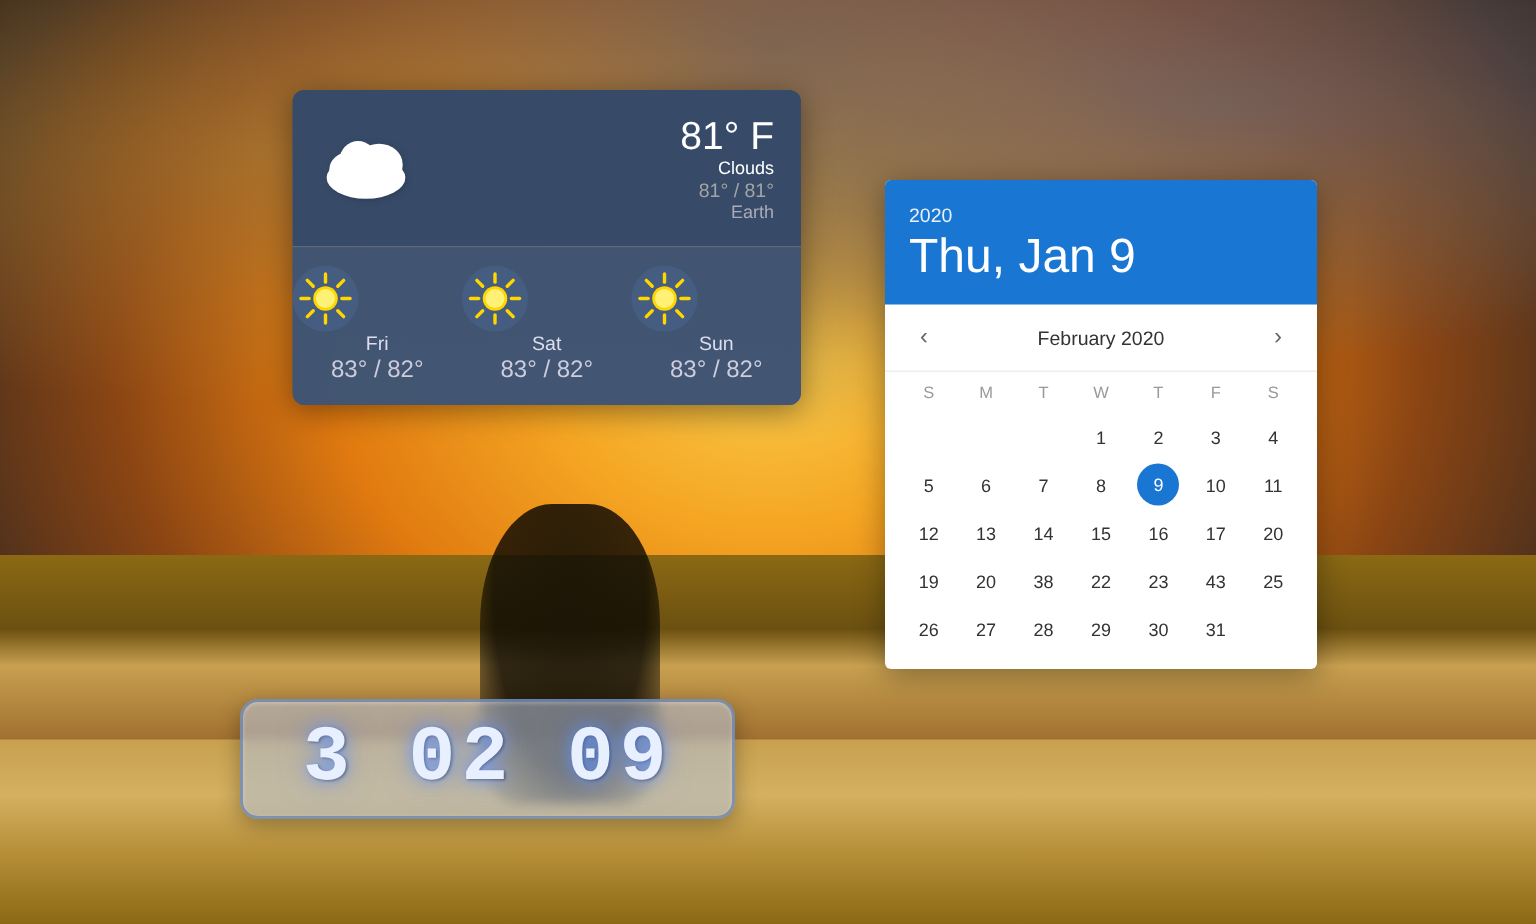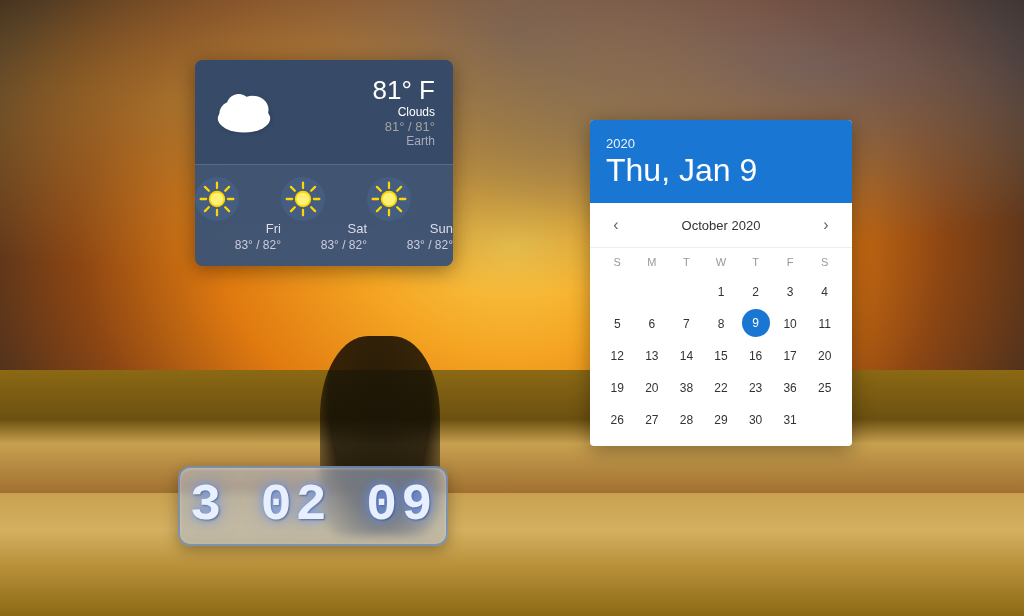--- a/index.html
+++ b/index.html
@@ -77,21 +77,21 @@
       position: absolute;
       inset: 0;
       pointer-events: none;
     }
 
     
     .weather-widget {
       position: absolute;
       top: 60px;
       left: 195px;
-      width: 258px;
+      width: 339px;
       background: rgba(55, 75, 105, 0.92);
       border-radius: 8px;
       overflow: hidden;
       pointer-events: all;
       box-shadow: 0 4px 20px rgba(0,0,0,0.4);
     }
 
     .weather-top {
       display: flex;
       align-items: center;
@@ -138,51 +138,51 @@
     }
 
     .weather-forecast {
       display: flex;
       background: rgba(65, 85, 115, 0.9);
       padding: 12px 0 14px;
     }
 
     .forecast-day {
       flex: 1;
-      text-align: right;
+      text-align: center;
       color: white;
     }
 
     .sun-bg {
       width: 44px;
       height: 44px;
       background: rgba(70, 95, 130, 0.85);
       border-radius: 50%;
       display: flex;
       align-items: center;
       justify-content: center;
     }
 
     .forecast-day-label {
       font-size: 13px;
       color: #dde;
     }
 
     .forecast-temp {
-      font-size: 12px;
+      font-size: 16px;
       color: #ccd;
       margin-top: 2px;
     }
 
     
     .calendar-widget {
       position: absolute;
       top: 120px;
       left: 590px;
-      width: 262px;
+      width: 288px;
       background: white;
       border-radius: 4px;
       overflow: hidden;
       pointer-events: all;
       box-shadow: 0 4px 20px rgba(0,0,0,0.35);
     }
 
     .calendar-header {
       background: #1976d2;
       color: white;
@@ -275,25 +275,25 @@
       color: white;
       border-radius: 50%;
       width: 28px;
       height: 28px;
     }
 
     
     .clock-widget {
       position: absolute;
       bottom: 70px;
-      left: 178px;
+      left: 160px;
       background: rgba(180, 195, 220, 0.55);
       border: 2px solid rgba(100, 130, 180, 0.7);
       border-radius: 12px;
-      padding: 12px 10px;
+      padding: 12px 40px;
       pointer-events: all;
       box-shadow: inset 0 1px 3px rgba(255,255,255,0.3), 0 4px 15px rgba(0,0,0,0.3);
       backdrop-filter: blur(4px);
     }
 
     .clock-display {
       font-family: 'Courier New', 'Consolas', monospace;
       font-size: 52px;
       font-weight: 700;
       color: #e8f0ff;
@@ -402,21 +402,21 @@
     </div>
   </div>
 
   <div class="calendar-widget">
     <div class="calendar-header">
       <div class="calendar-year">2020</div>
       <div class="calendar-date">Thu, Jan 9</div>
     </div>
     <div class="calendar-nav">
       <div class="cal-nav-btn">‹</div>
-      <div class="calendar-month-label">October 2020</div>
+      <div class="calendar-month-label">February 2020</div>
       <div class="cal-nav-btn">›</div>
     </div>
     <div class="calendar-grid">
       <div class="cal-days-header">
         <div class="cal-day-name">S</div>
         <div class="cal-day-name">M</div>
         <div class="cal-day-name">T</div>
         <div class="cal-day-name">W</div>
         <div class="cal-day-name">T</div>
         <div class="cal-day-name">F</div>
@@ -442,21 +442,21 @@
           <div class="cal-cell">14</div>
           <div class="cal-cell">15</div>
           <div class="cal-cell">16</div>
           <div class="cal-cell">17</div>
           <div class="cal-cell">20</div>
           <div class="cal-cell">19</div>
           <div class="cal-cell">20</div>
           <div class="cal-cell">38</div>
           <div class="cal-cell">22</div>
           <div class="cal-cell">23</div>
-          <div class="cal-cell">36</div>
+          <div class="cal-cell">43</div>
           <div class="cal-cell">25</div>
           <div class="cal-cell">26</div>
           <div class="cal-cell">27</div>
           <div class="cal-cell">28</div>
           <div class="cal-cell">29</div>
           <div class="cal-cell">30</div>
           <div class="cal-cell">31</div>
           <div class="cal-cell empty"></div>
         </div>
     </div>

